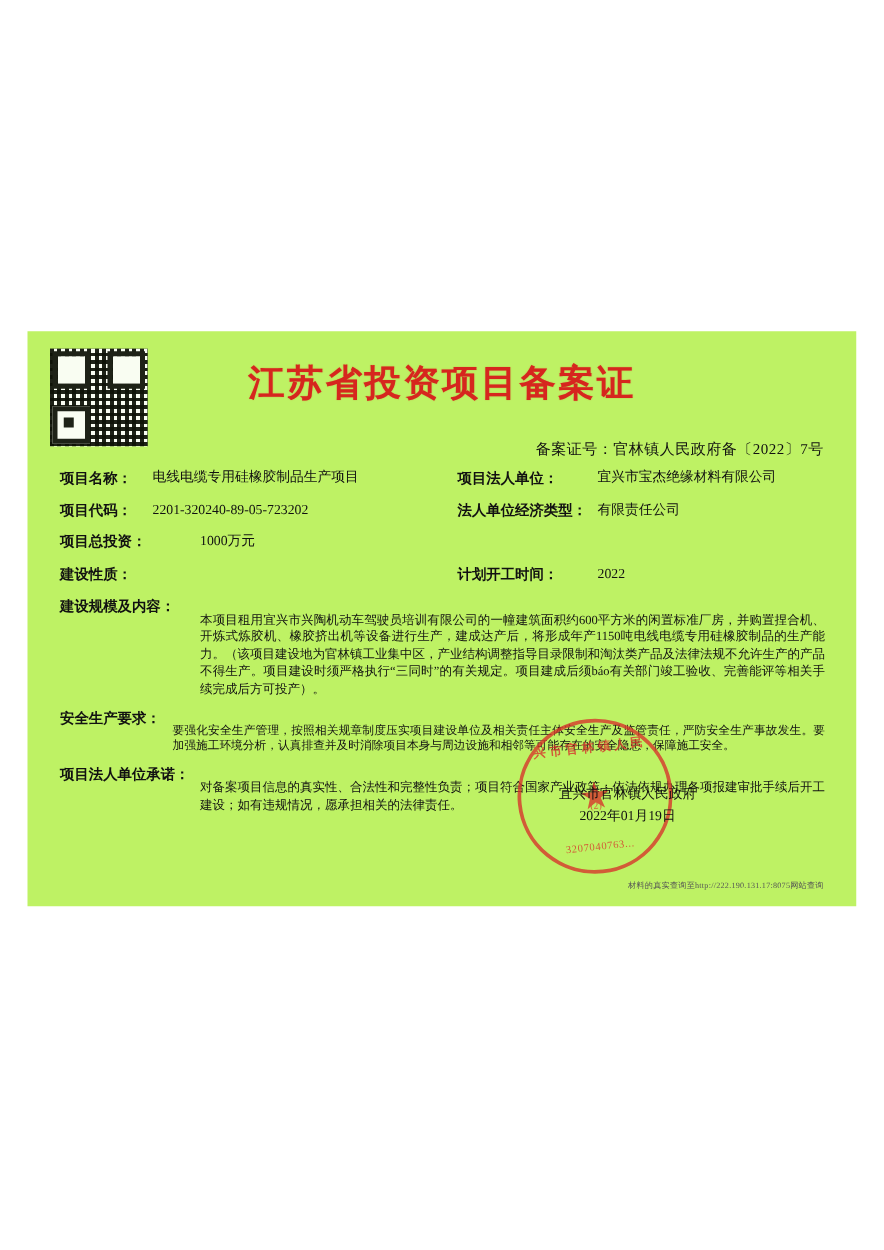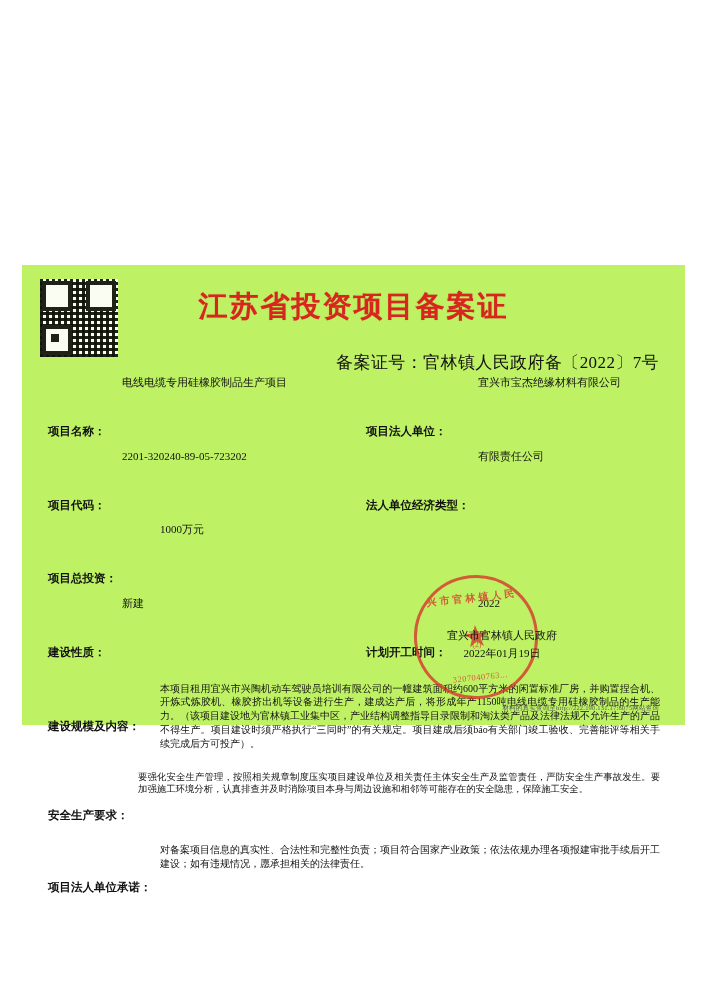--- a/index.html
+++ b/index.html
@@ -78,21 +78,21 @@
     letter-spacing: 2px;
     color: #d6261e;
     text-shadow: 0 0 1px rgba(214,38,30,0.45);
   }
 
   
   .record-no {
     position: absolute;
     right: 26px;
     top: 86px;
-    font-size: 17px;
+    font-size: 12px;
     color: #111;
     letter-spacing: 0.4px;
   }
 
   
   .fields {
     position: absolute;
     left: 26px;
     top: 110px;
     width: 612px;
@@ -108,21 +108,20 @@
   }
   .col-left  { width: 318px; flex: 0 0 318px; }
   .col-right { width: 294px; flex: 0 0 294px; }
 
   .label {
     font-weight: bold;
     font-size: 11.5px;
     color: #111;
     white-space: nowrap;
     line-height: 1.45;
-    margin-top: 48px;
   }
   .label.w1 { width: 74px; flex: 0 0 74px; }
   .label.w2 { width: 90px; flex: 0 0 90px; }
   .label.w3 { width: 112px; flex: 0 0 112px; font-family: Liberation Serif, serif; }
 
   .value {
     font-size: 11px;
     color: #111;
     line-height: 1.45;
     flex: 1;
@@ -263,21 +262,20 @@
     <div class="row">
       <div class="col col-right">
         <div class="label w3">项目总投资：</div>
         <div class="value">1000万元</div>
       </div>
     </div>
 
     <div class="row">
       <div class="col col-left">
         <div class="label w1">建设性质：</div>
-        <div class="value">新建</div>
       </div>
       <div class="col col-right">
         <div class="label w3">计划开工时间：</div>
         <div class="value">2022</div>
       </div>
     </div>
 
     <div class="row-full">
       <div class="label w3">建设规模及内容：</div>
       <div class="para">本项目租用宜兴市兴陶机动车驾驶员培训有限公司的一幢建筑面积约600平方米的闲置标准厂房，并购置捏合机、开炼式炼胶机、橡胶挤出机等设备进行生产，建成达产后，将形成年产1150吨电线电缆专用硅橡胶制品的生产能力。（该项目建设地为官林镇工业集中区，产业结构调整指导目录限制和淘汰类产品及法律法规不允许生产的产品不得生产。项目建设时须严格执行“三同时”的有关规定。项目建成后须báo有关部门竣工验收、完善能评等相关手续完成后方可投产）。</div>

